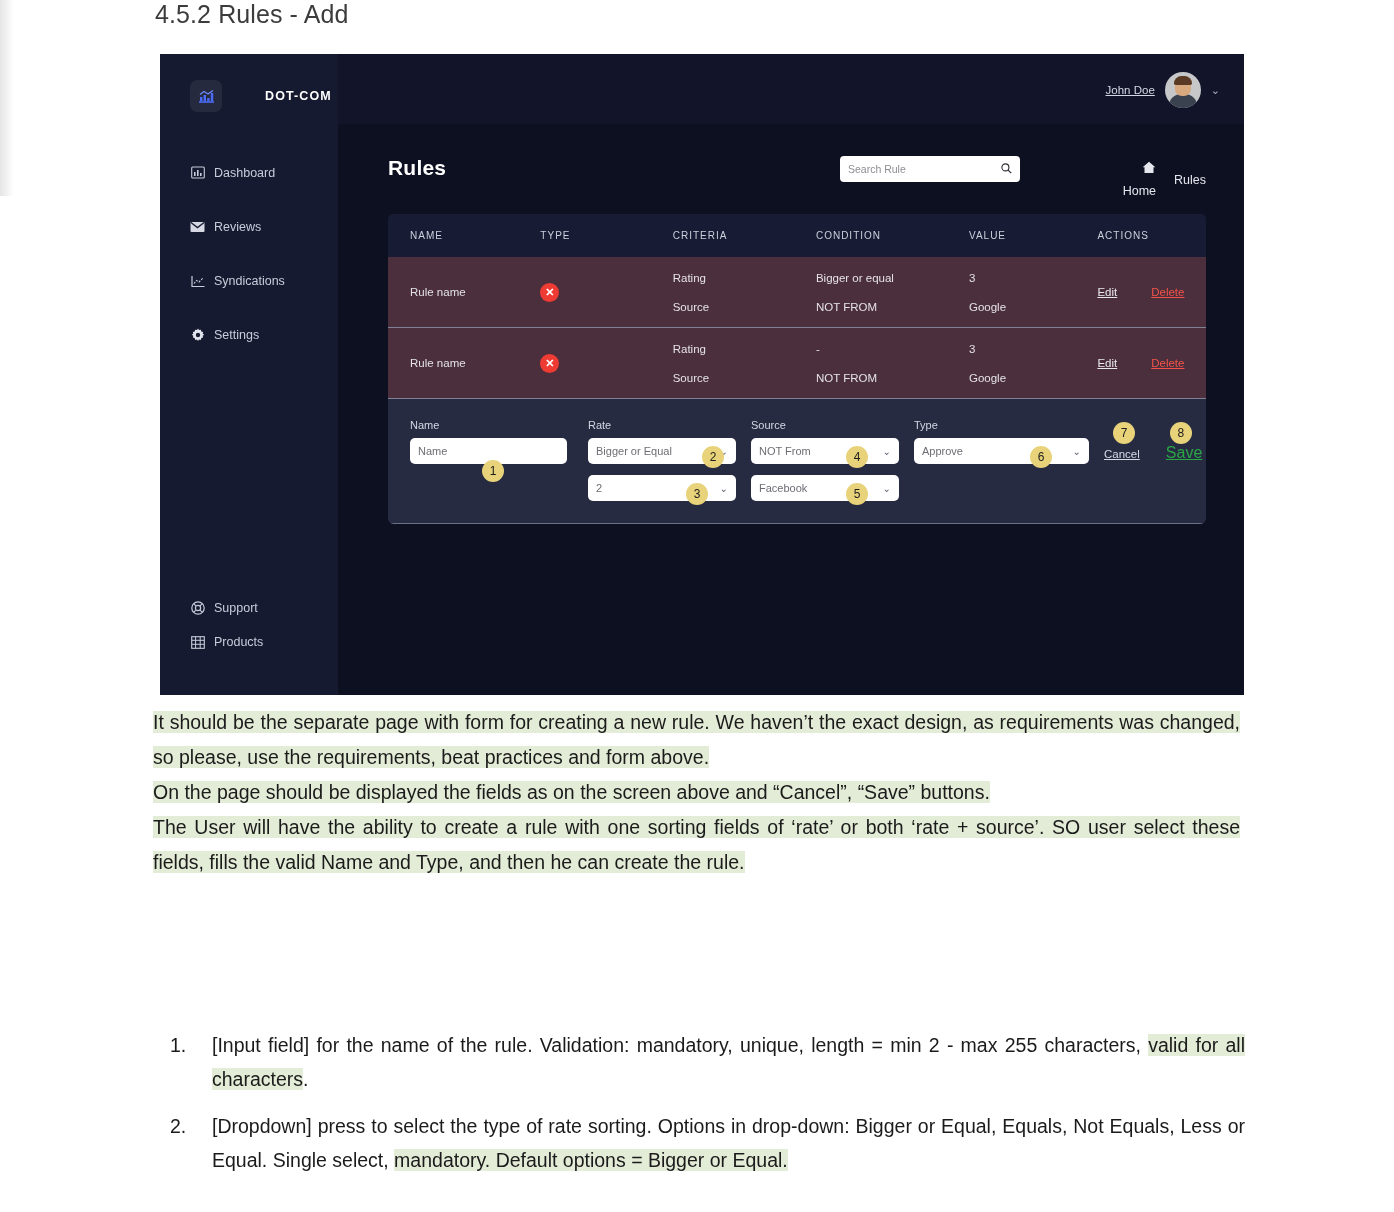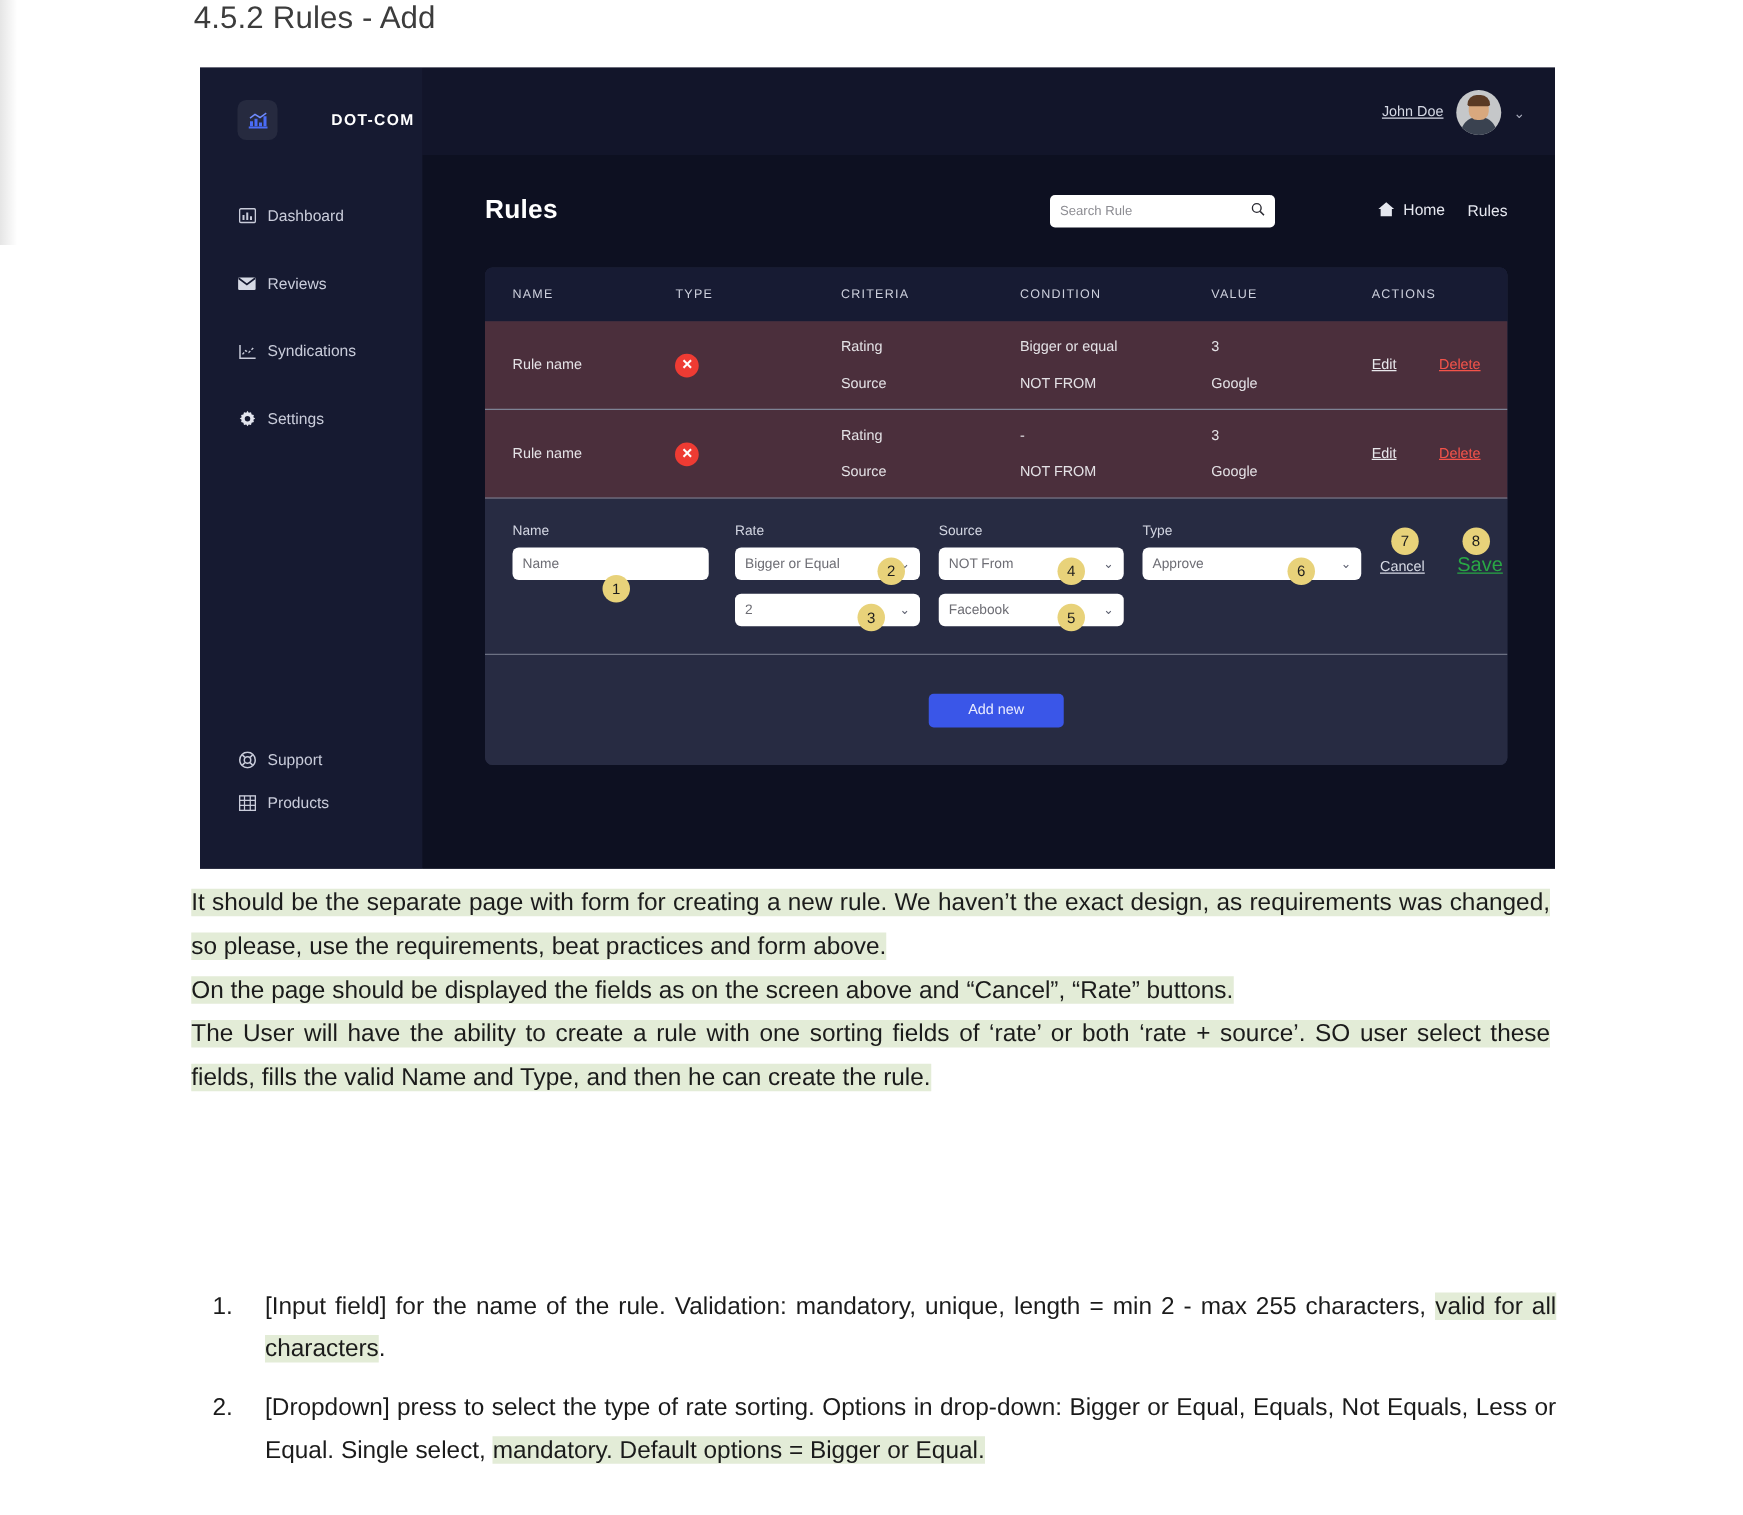--- a/index.html
+++ b/index.html
@@ -110,21 +110,21 @@
   .search-wrap input {
     border:none; outline:none; flex:1; font-size:10.5px; color:#4a4a4a;
     font-family:"Liberation Sans", sans-serif; background:transparent;
   }
   .search-wrap input::placeholder { color:#8d8d93; }
   .breadcrumb {
     position:absolute; right: 0; top: 5px;
     display:flex; align-items:center; gap: 18px;
     color:#e5e7ef; font-size: 12.5px;
   }
-  .bc-home { display:flex; align-items:flex-start; gap:7px; }
+  .bc-home { display:flex; align-items:flex-end; gap:7px;flex-direction:column; }
 
   
   .card {
     position:absolute; left: 50px; top: 90px; right: 38px;
     background:#272b42; border-radius:6px; overflow:hidden;
   }
   .thead {
     display:flex; align-items:center; height: 43px;
     background:#171b33; padding: 0 0 0 22px;
     color:#cdd0dd; font-size: 10px; letter-spacing: 1px;
@@ -459,32 +459,29 @@
             </span>
             <span style="position:relative;">
               <span class="badge" style="left:4px; top:-22px;">8</span>
               <span class="save-link">Save</span>
             </span>
           </div>
 
         </div>
       </div>
 
-      <div class="addrow">
-        <button class="btn-add">Add new</button>
-      </div>
     </div>
 
   </div>
  </div>
 </div>
 
 <div class="doc-body">
   <p class="para"><span class="hl">It should be the separate page with form for creating a new rule. We haven’t the exact design, as requirements was changed, so please, use the requirements, beat practices and form above.</span></p>
-  <p class="para"><span class="hl">On the page should be displayed the fields as on the screen above and “Cancel”, “Rate” buttons.</span></p>
+  <p class="para"><span class="hl">On the page should be displayed the fields as on the screen above and “Cancel”, “Save” buttons.</span></p>
   <p class="para"><span class="hl">The User will have the ability to create a rule with  one sorting fields of ‘rate’ or both ‘rate + source’. SO user select these fields, fills the valid Name and Type, and then he can create the rule.</span></p>
 </div>
 
 <ol class="ol">
   <li>
     <span class="num">1.</span><span>[Input field] for the name of the rule. Validation: mandatory, unique, length = min 2 - max 255 characters, </span><span class="hl">valid for all characters</span><span>.</span>
   </li>
   <li>
     <span class="num">2.</span><span>[Dropdown] press to select the type of rate sorting. Options in drop-down: Bigger or Equal, Equals, Not Equals, Less or Equal. Single select, </span><span class="hl">mandatory. Default options = Bigger or Equal.</span><span></span>
   </li>

